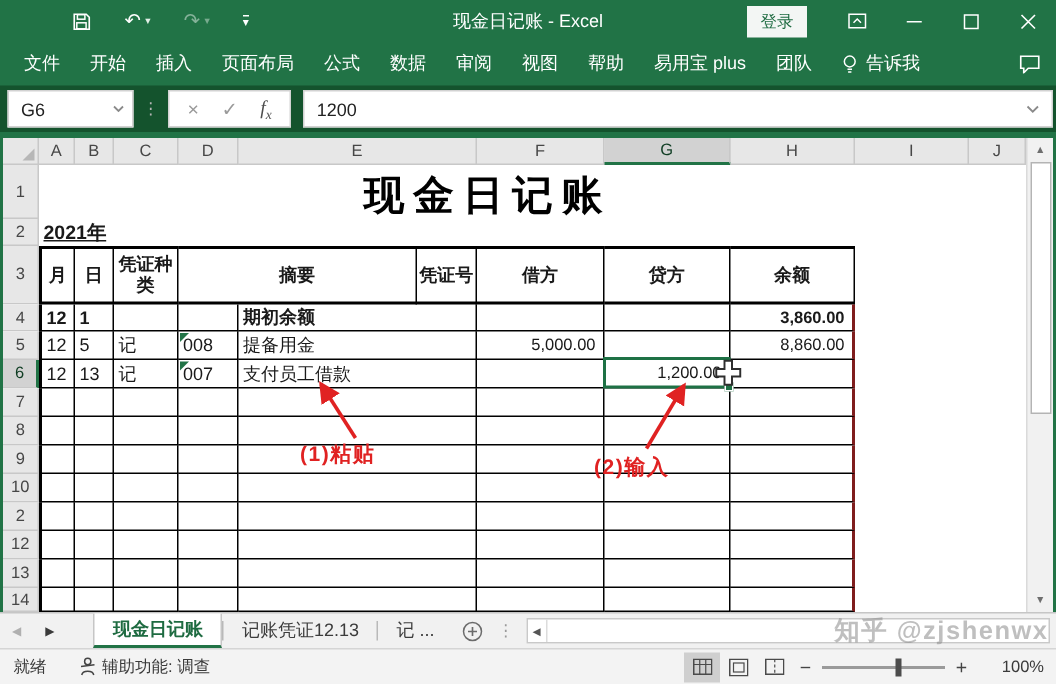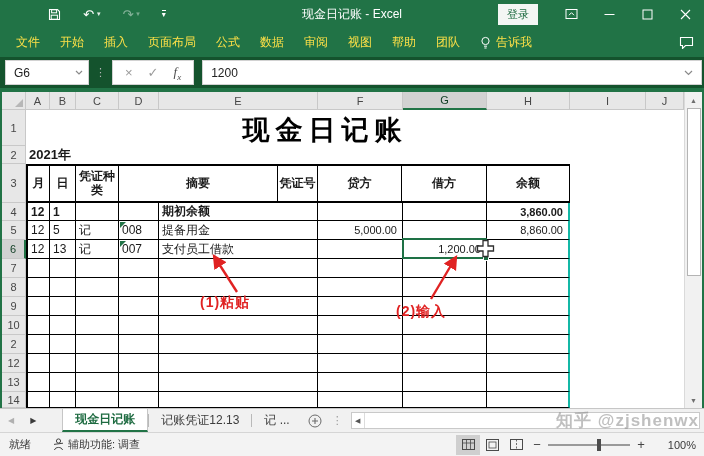--- a/index.html
+++ b/index.html
@@ -16,21 +16,21 @@
   .qicon{ display:flex; align-items:center; font-size:13px; color:#fff; cursor:default; }
   .qicon .caret{ font-size:7px; margin-left:3px; color:#e2efe7; }
   .qicon.dim{ opacity:.45; }
   .qbar{ font-size:8px; border-top:1px solid #fff; padding-top:1px; line-height:6px; }
   .tbtitle{ position:absolute; left:50%; top:0; transform:translateX(-50%); height:28px;
     display:flex; align-items:center; font-size:12px; color:#fff; white-space:nowrap; }
   .winctl{ margin-left:auto; display:flex; align-items:center; height:28px; }
   .signin{ background:#f3f6f4; color:#1e6b41; font-size:11px; padding:3px 9px; margin-right:14px; }
   .wbtn{ width:38px; height:28px; display:flex; align-items:center; justify-content:center; }
   
-  .ribbon{ height:29px; display:flex; align-items:center; color:#fde047; font-size:12px; padding:0 10px 0 6px; }
+  .ribbon{ height:29px; display:flex; align-items:center; color:#ffffff; font-size:12px; padding:0 10px 0 6px; }
   .rtab{ padding:0 10px; height:100%; display:flex; align-items:center; white-space:nowrap; }
   .tellme{ display:flex; align-items:center; gap:5px; margin-left:10px; }
   .rspacer{ flex:1; }
   
   .formula{ height:31px; background:#14532d; display:flex; align-items:center; }
   .namebox{ width:84px; height:25px; background:#fff; border:1px solid #d2d2d2; margin-left:5px;
     display:flex; align-items:center; padding:0 5px 0 8px; font-size:12px; color:#222; }
   .namebox .nbcaret{ margin-left:auto; }
   .fdots{ color:#b5b5b5; font-size:11px; margin:0 6px; }
   .fbtns{ display:flex; align-items:center; gap:15px; background:#fff; border:1px solid #d2d2d2; height:25px; padding:0 12px; color:#9a9a9a; font-size:13px; }
@@ -53,27 +53,27 @@
   .wA{width:24px}.wB{width:26px}.wC{width:43px}.wD{width:40px}.wE{width:159px}
   .wF{width:85px}.wG{width:84px}.wH{width:83px}.wI{width:76px}.wJ{flex:1}
   .r{ display:flex; background:#fff; }
   .h36{height:36px}.h18{height:18px}.h39{height:39px}.h19{height:19px}.h16{height:16px}
   .rh{ width:24px; background:#e7e7e7; border-right:1px solid #c8c8c8; border-bottom:1px solid #c8c8c8;
     display:flex; align-items:center; justify-content:center; font-size:11px; color:#474747; }
   .rh.sel{ background:#d2d2d2; border-right:2px solid #217346; color:#0f3d23; }
   .c{ height:100%; display:flex; align-items:center; overflow:hidden; white-space:nowrap; font-size:12px; position:relative; }
   .b{ border-right:1px solid #000; border-bottom:1px solid #000; }
   .bl{ border-left:2px solid #000; }
-  .br2{ border-right:2px solid #14b8a6; }
+  .br2{ border-right:2px solid #7f1d1d; }
   .hb{ border-top:2px solid #000; border-bottom:2px solid #000; border-right:1px solid #000;
     font-weight:bold; justify-content:center; text-align:center; white-space:normal; line-height:1.12; font-size:12px; }
   .tl{ padding-left:3px; }
   .num{ justify-content:flex-end; padding-right:5px; font-size:11px; }
   .bold{ font-weight:bold; }
-  .yr{ padding-left:3px; font-weight:bold; font-size:13px; }
+  .yr{ padding-left:3px; font-weight:bold; font-size:13px;text-decoration:underline; }
   
   .vscroll{ width:18px; background:#f1f1f1; border-left:1px solid #dadada; display:flex; flex-direction:column; align-items:center; }
   .vbtn{ height:16px; width:100%; display:flex; align-items:center; justify-content:center; font-size:7px; color:#6e6e6e; }
   .vthumb{ width:14px; height:168px; background:#fff; border:1px solid #b4b4b4; }
   .vspace{ flex:1; }
   
   .sheet-title{ position:absolute; left:150px; top:112px; width:350px; text-align:center;
     font-size:27px; font-weight:bold; letter-spacing:6px; color:#000; z-index:3; }
   .sel-outline{ position:absolute; left:402px; top:238px; width:85px; height:21px;
     border:2px solid #1e7145; z-index:5; }
@@ -162,20 +162,21 @@
   <div class="ribbon">
     <span class="rtab">文件</span>
     <span class="rtab">开始</span>
     <span class="rtab">插入</span>
     <span class="rtab">页面布局</span>
     <span class="rtab">公式</span>
     <span class="rtab">数据</span>
     <span class="rtab">审阅</span>
     <span class="rtab">视图</span>
     <span class="rtab">帮助</span>
+    <span class="rtab">易用宝 plus</span>
     <span class="rtab">团队</span>
     <span class="tellme">
       <svg width="11" height="14" viewBox="0 0 11 14">
           <circle cx="5.5" cy="5" r="3.6" fill="none" stroke="#fff" stroke-width="1"></circle>
           <path d="M4 10.2h3M4.4 12h2.2" stroke="#fff" stroke-width="1"></path>
         </svg>
       <span>告诉我</span>
     </span>
     <span class="rspacer"></span>
     <span>
@@ -239,22 +240,22 @@
         <div class="c yr">2021年</div>
       </div>
 
       <div class="r h39">
         <div class="rh">3</div>
         <div class="c hb bl wA">月</div>
         <div class="c hb wB">日</div>
         <div class="c hb wC">凭证种类</div>
         <div class="c hb wE">摘要</div>
         <div class="c hb wD">凭证号</div>
+        <div class="c hb wF">借方</div>
         <div class="c hb wG">贷方</div>
-        <div class="c hb wF">借方</div>
         <div class="c hb br2 wH">余额</div>
         <div class="c wI"></div>
         <div class="c wJ"></div>
       </div>
 
       <div class="r h18">
         <div class="rh">4</div>
         <div class="c b bl tl bold wA">12</div>
         <div class="c b tl bold wB">1</div>
         <div class="c b wC"></div>

